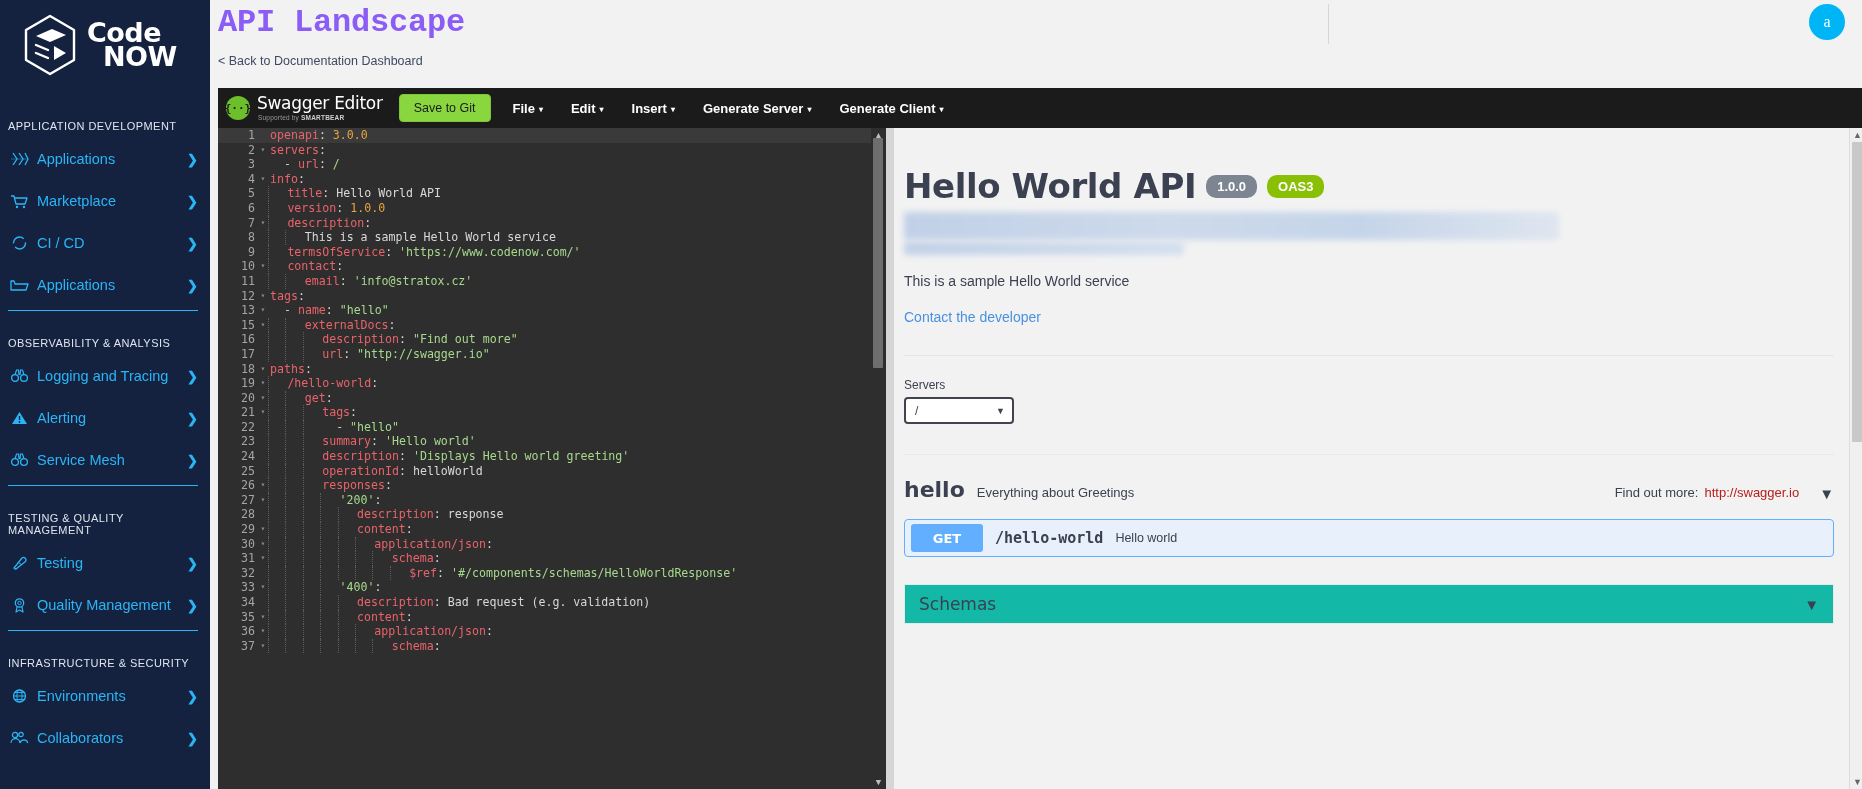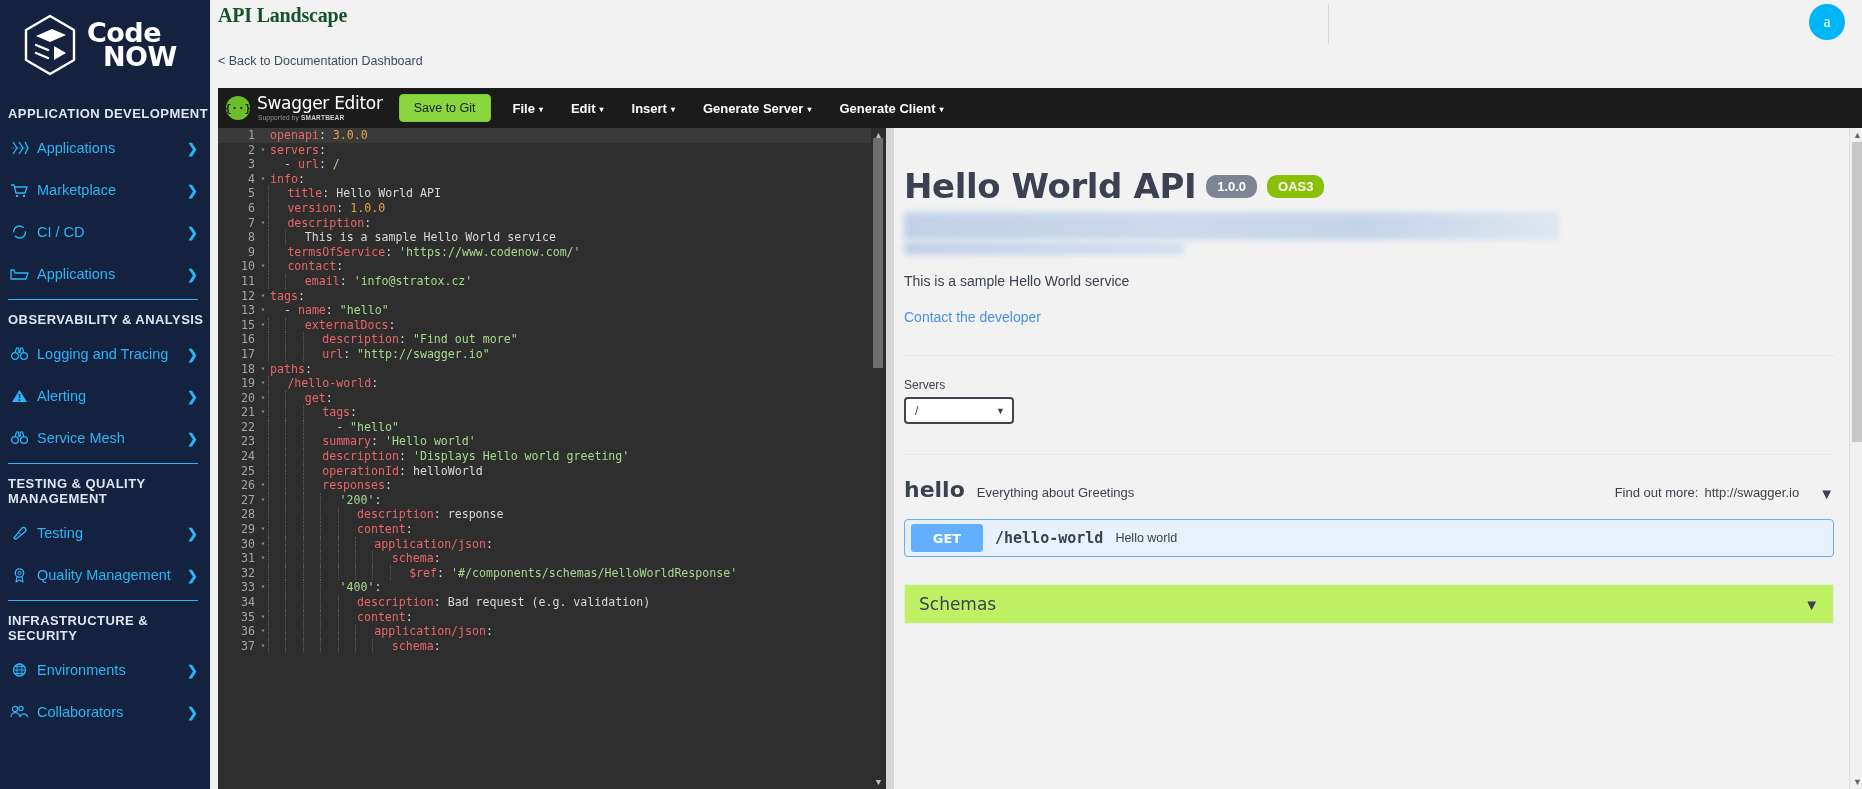--- a/index.html
+++ b/index.html
@@ -24,22 +24,22 @@
   .logo-mark { width: 56px; height: 62px; flex: none; }
   .logo-text { display: flex; flex-direction: column; line-height: 0.88; }
   .logo-text .l1, .logo-text .l2 {
     color: #ffffff; font-weight: bold; letter-spacing: -0.5px;
     font-family: "DejaVu Sans", sans-serif;
   }
   .logo-text .l1 { font-size: 27px; }
   .logo-text .l2 { font-size: 27px; margin-left: 16px; }
 
   .nav-section {
-    color: #dfe5ef; font-size: 13px; font-weight: bold;
-    letter-spacing: 0.45px; padding: 6px 0 6px 8px; margin-top: 6px;
+    color: #dfe5ef; font-size: 11px; font-weight: normal;
+    letter-spacing: 0.45px; padding: 6px 0 6px 8px; margin-top: 20px;
     text-transform: uppercase;
   }
   .nav-item {
     display: flex; align-items: center;
     height: 42px; padding-left: 8px; padding-right: 12px;
     color: #2ab6f6; font-size: 14.5px;
     cursor: pointer; position: relative;
   }
   .nav-item .ni-icon {
     width: 22px; height: 20px; margin-right: 7px;
@@ -48,22 +48,22 @@
   }
   .nav-item .ni-label { flex: 1; white-space: nowrap; }
   .nav-item .ni-chev { font-size: 13px; font-weight: bold; color: #2ab6f6; }
   .nav-divider { height: 1px; background: #2ab6f6; margin: 4px 12px 4px 8px; }
 
   
   #main { flex: 1; height: 789px; position: relative; background: #f2f2f2; overflow: hidden; }
   #topbar { height: 88px; position: relative; }
   .page-title {
     position: absolute; left: 8px; top: 4px;
-    font-size: 20px; font-weight: bold; color: #14532d;
-    font-family: Liberation Serif, serif; letter-spacing: -0.2px;
+    font-size: 32px; font-weight: bold; color: #8b5cf6;
+    font-family: Liberation Mono, monospace; letter-spacing: -0.2px;
   }
   .back-link {
     position: absolute; left: 8px; top: 54px;
     font-size: 12.5px; color: #3e4a63; text-decoration: none;
   }
   .top-divider {
     position: absolute; left: 1118px; top: 4px; width: 1px; height: 40px;
     background: #d3d8e0;
   }
   .avatar {
@@ -216,42 +216,42 @@
 
   .tag-block { margin-top: 30px; border-top: 1px solid #e8e8e8; padding-top: 22px; }
   .tag-head { display: flex; align-items: baseline; }
   .tag-name {
     font-size: 22px; font-weight: bold; color: #3b4151;
     font-family: "DejaVu Sans", sans-serif;
   }
   .tag-desc { font-size: 13px; color: #3b4151; margin-left: 12px; }
   .tag-right { margin-left: auto; display: flex; align-items: flex-start; gap: 6px; }
   .tag-ext-label { font-size: 13px; color: #3b4151; }
-  .tag-ext-link { font-size: 13px; color: #404040; text-decoration: none; }
+  .tag-ext-link { font-size: 13px; color: #b91c1c; text-decoration: none; }
   .tag-chev { font-size: 15px; color: #3b4151; margin-left: 14px; cursor: pointer; }
 
   .op-row {
     margin-top: 17px; display: flex; align-items: center;
     border: 1px solid #61affe; border-radius: 4px;
     background: #e8f0fb; height: 38px; padding: 0 6px;
   }
   .op-method {
     background: #61affe; color: #fff; font-size: 13px; font-weight: bold;
     width: 72px; height: 28px; border-radius: 3px;
     display: flex; align-items: center; justify-content: center;
     font-family: "DejaVu Sans", sans-serif;
   }
   .op-path {
     font-family: "DejaVu Sans Mono", monospace; font-size: 15px;
     font-weight: bold; color: #3b4151; margin-left: 12px;
   }
   .op-summary { font-size: 12.5px; color: #3b4151; margin-left: 12px; }
 
   .schemas-box {
-    margin-top: 27px; border: 1px solid #e8e8e8; background: #bef264;
+    margin-top: 27px; border: 1px solid #e8e8e8; background: #14b8a6;
     height: 40px; display: flex; align-items: center;
     padding: 0 14px 0 14px;
   }
   .schemas-title { font-size: 17px; color: #3b4151; font-family: "DejaVu Sans", sans-serif; }
   .schemas-chev { margin-left: auto; font-size: 15px; color: #3b4151; cursor: pointer; }
 </style>
 </head>
 <body>
 
 <div id="app">

